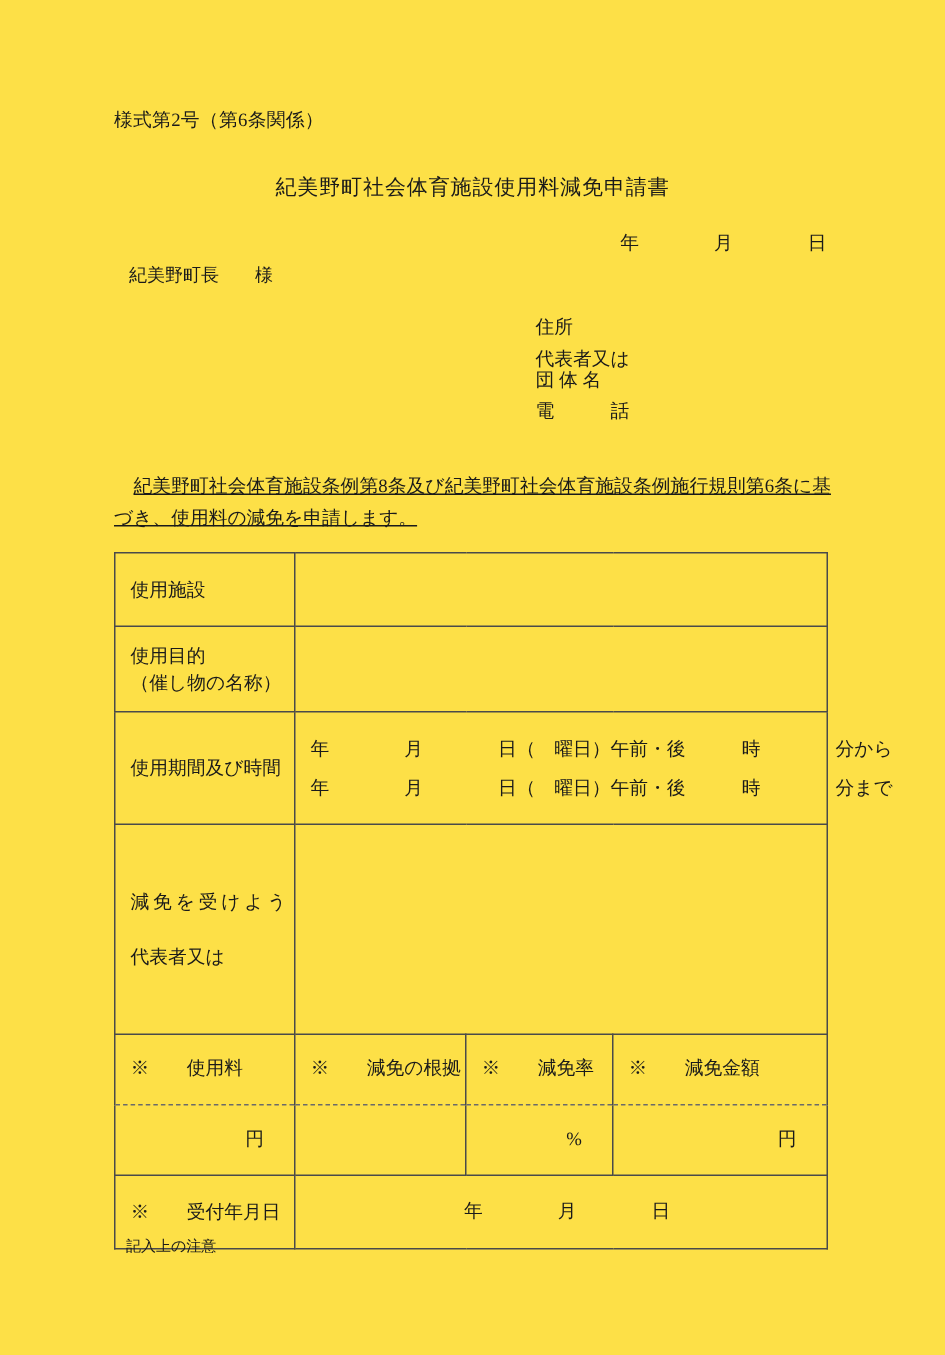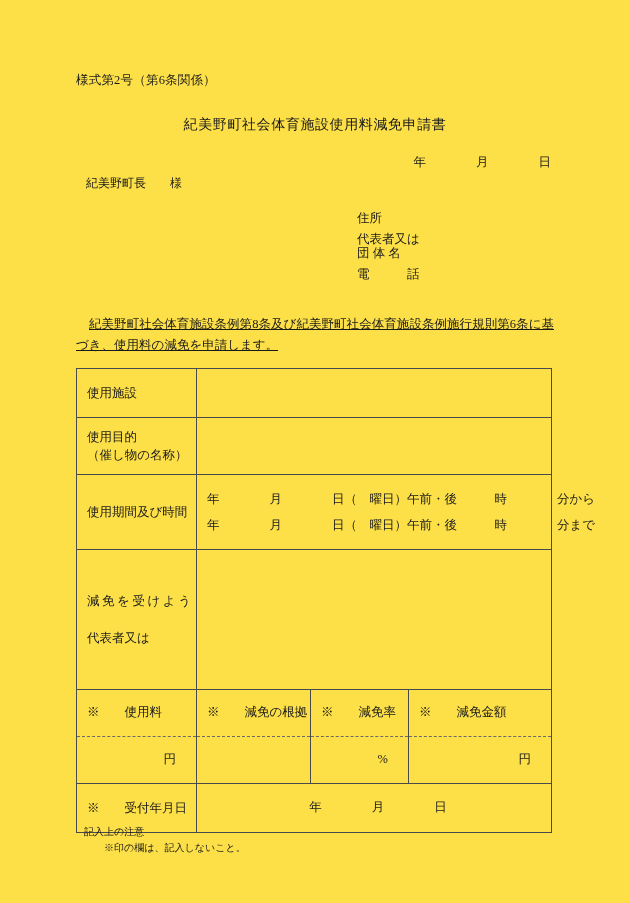--- a/index.html
+++ b/index.html
@@ -262,16 +262,15 @@
         <td class="val h-std" colspan="3">
           <span class="recv-date">年　　　　月　　　　日</span>
         </td>
       </tr>
 
     </tbody>
   </table>
 
   <div class="notes">
     <div class="note-title">記入上の注意</div>
-    <div class="note-item">※印の欄は、記入しないこと。</div>
   </div>
 
 </div>
 
 </body></html>

